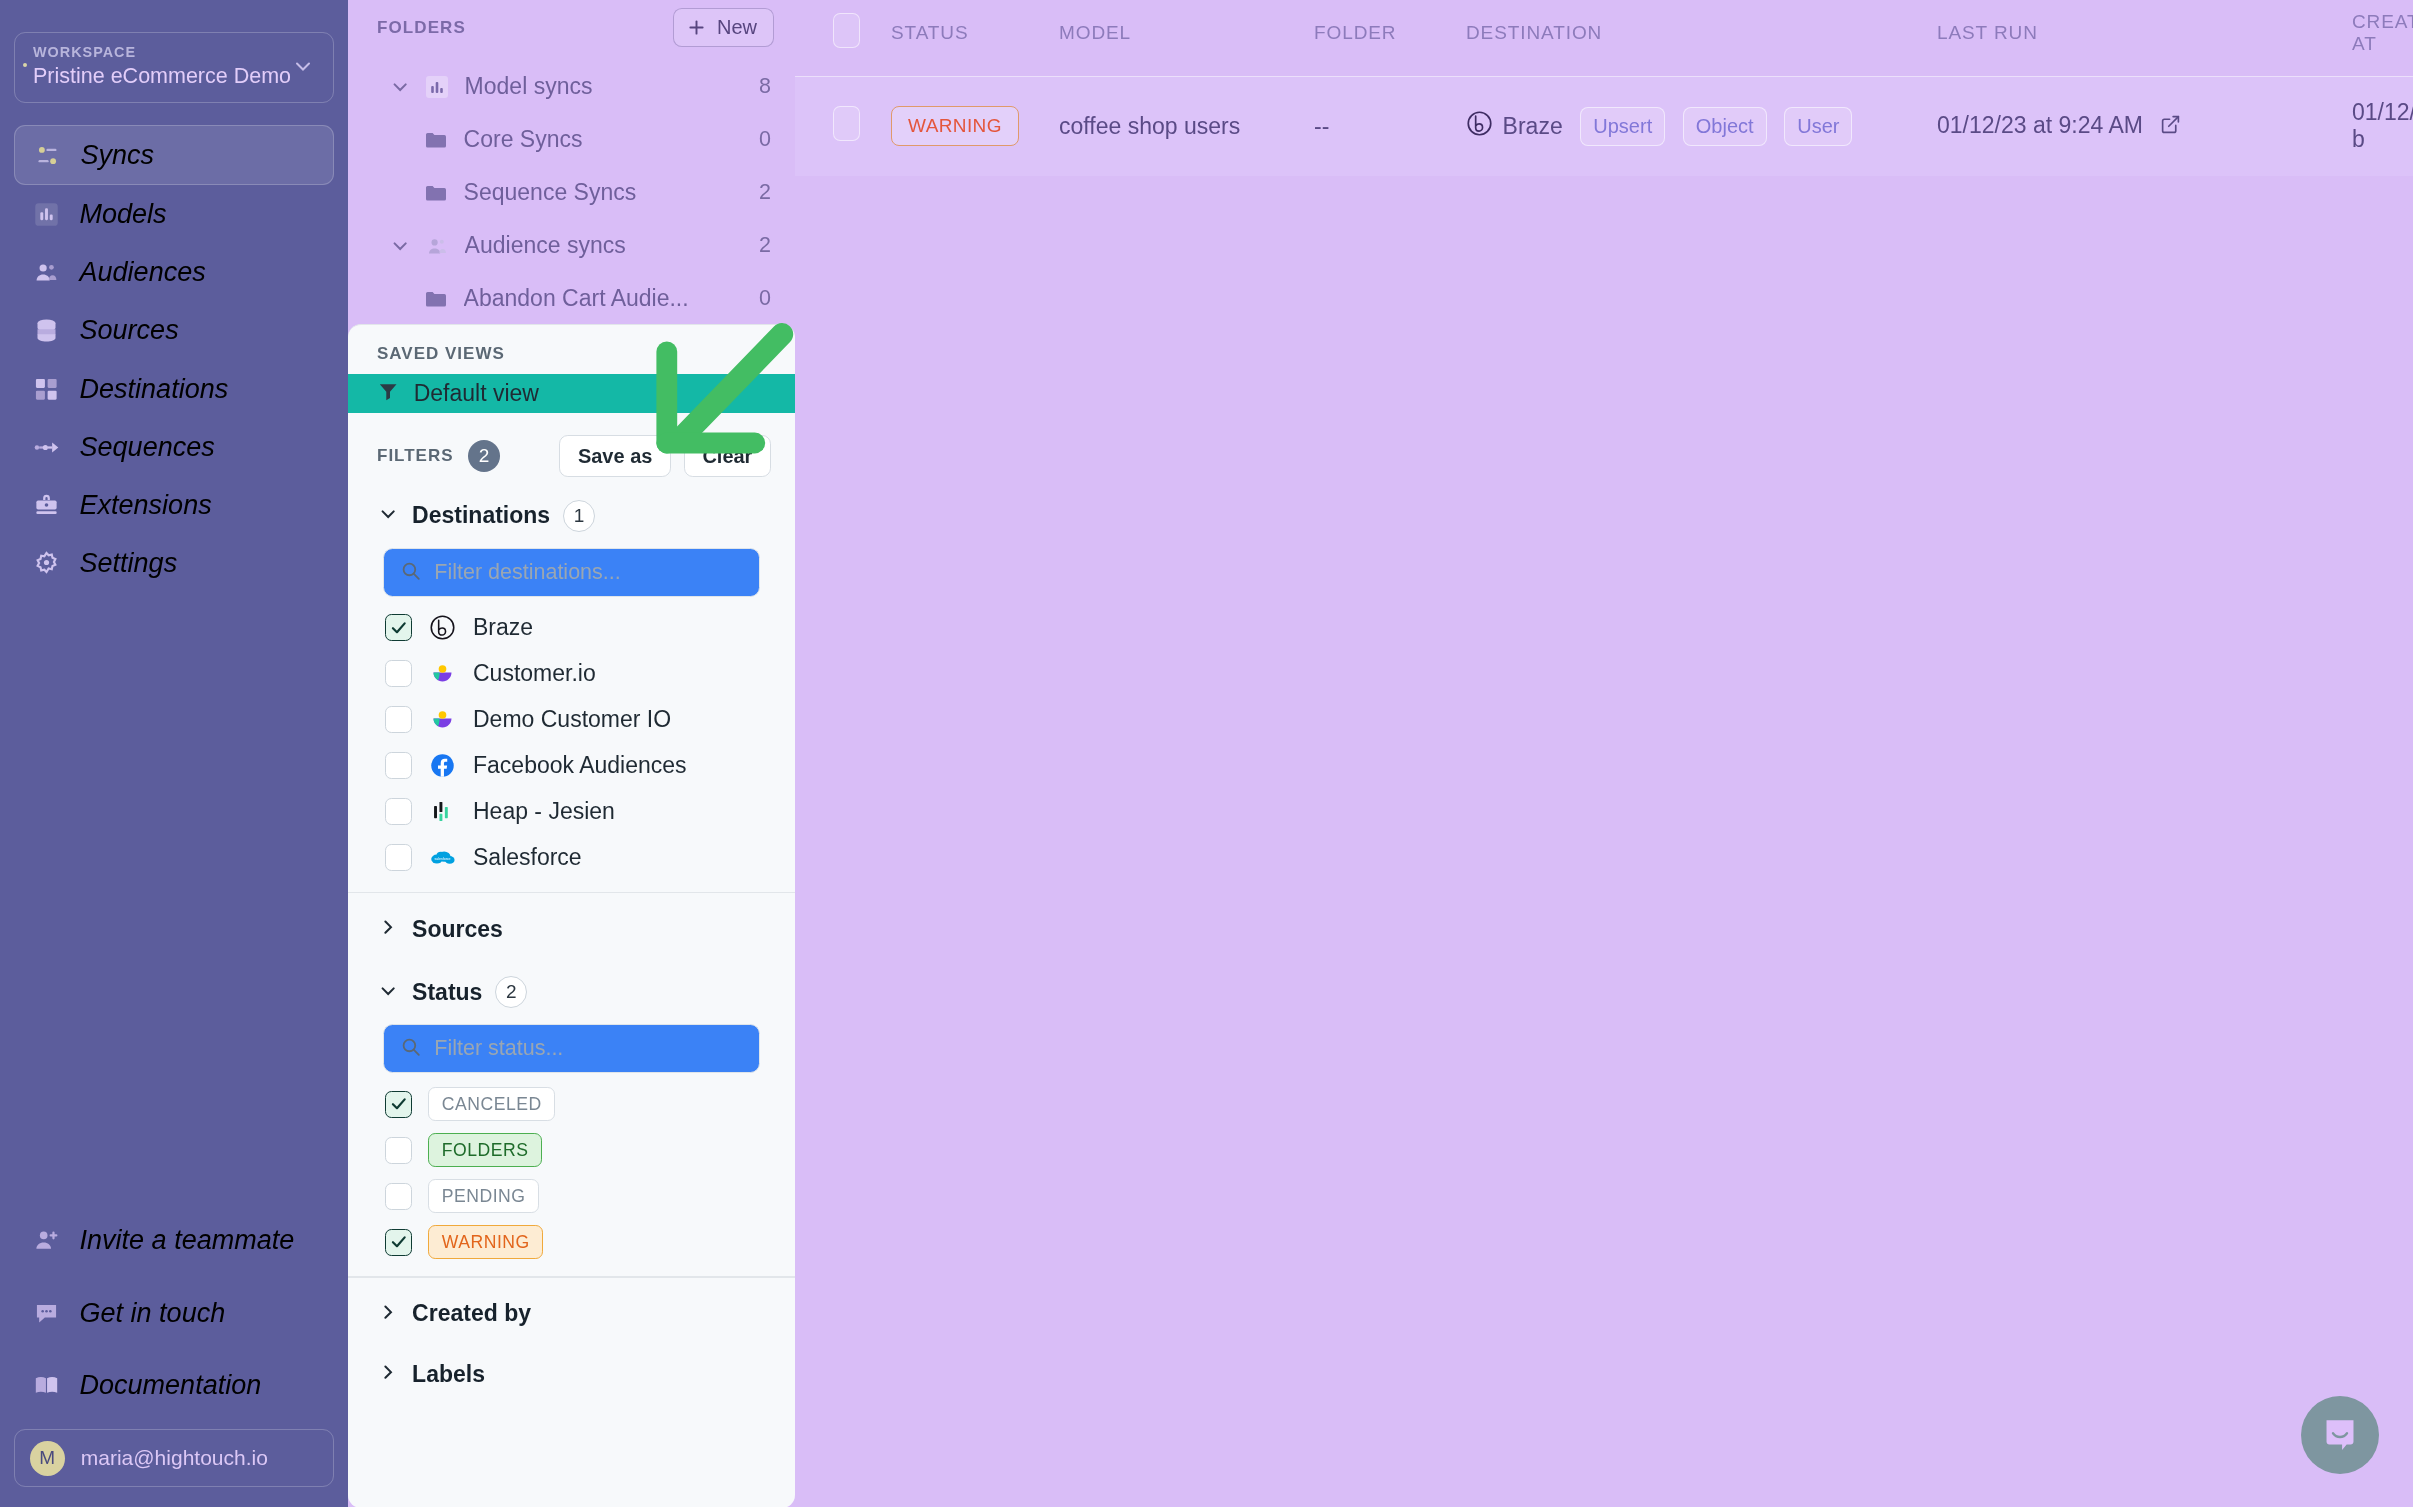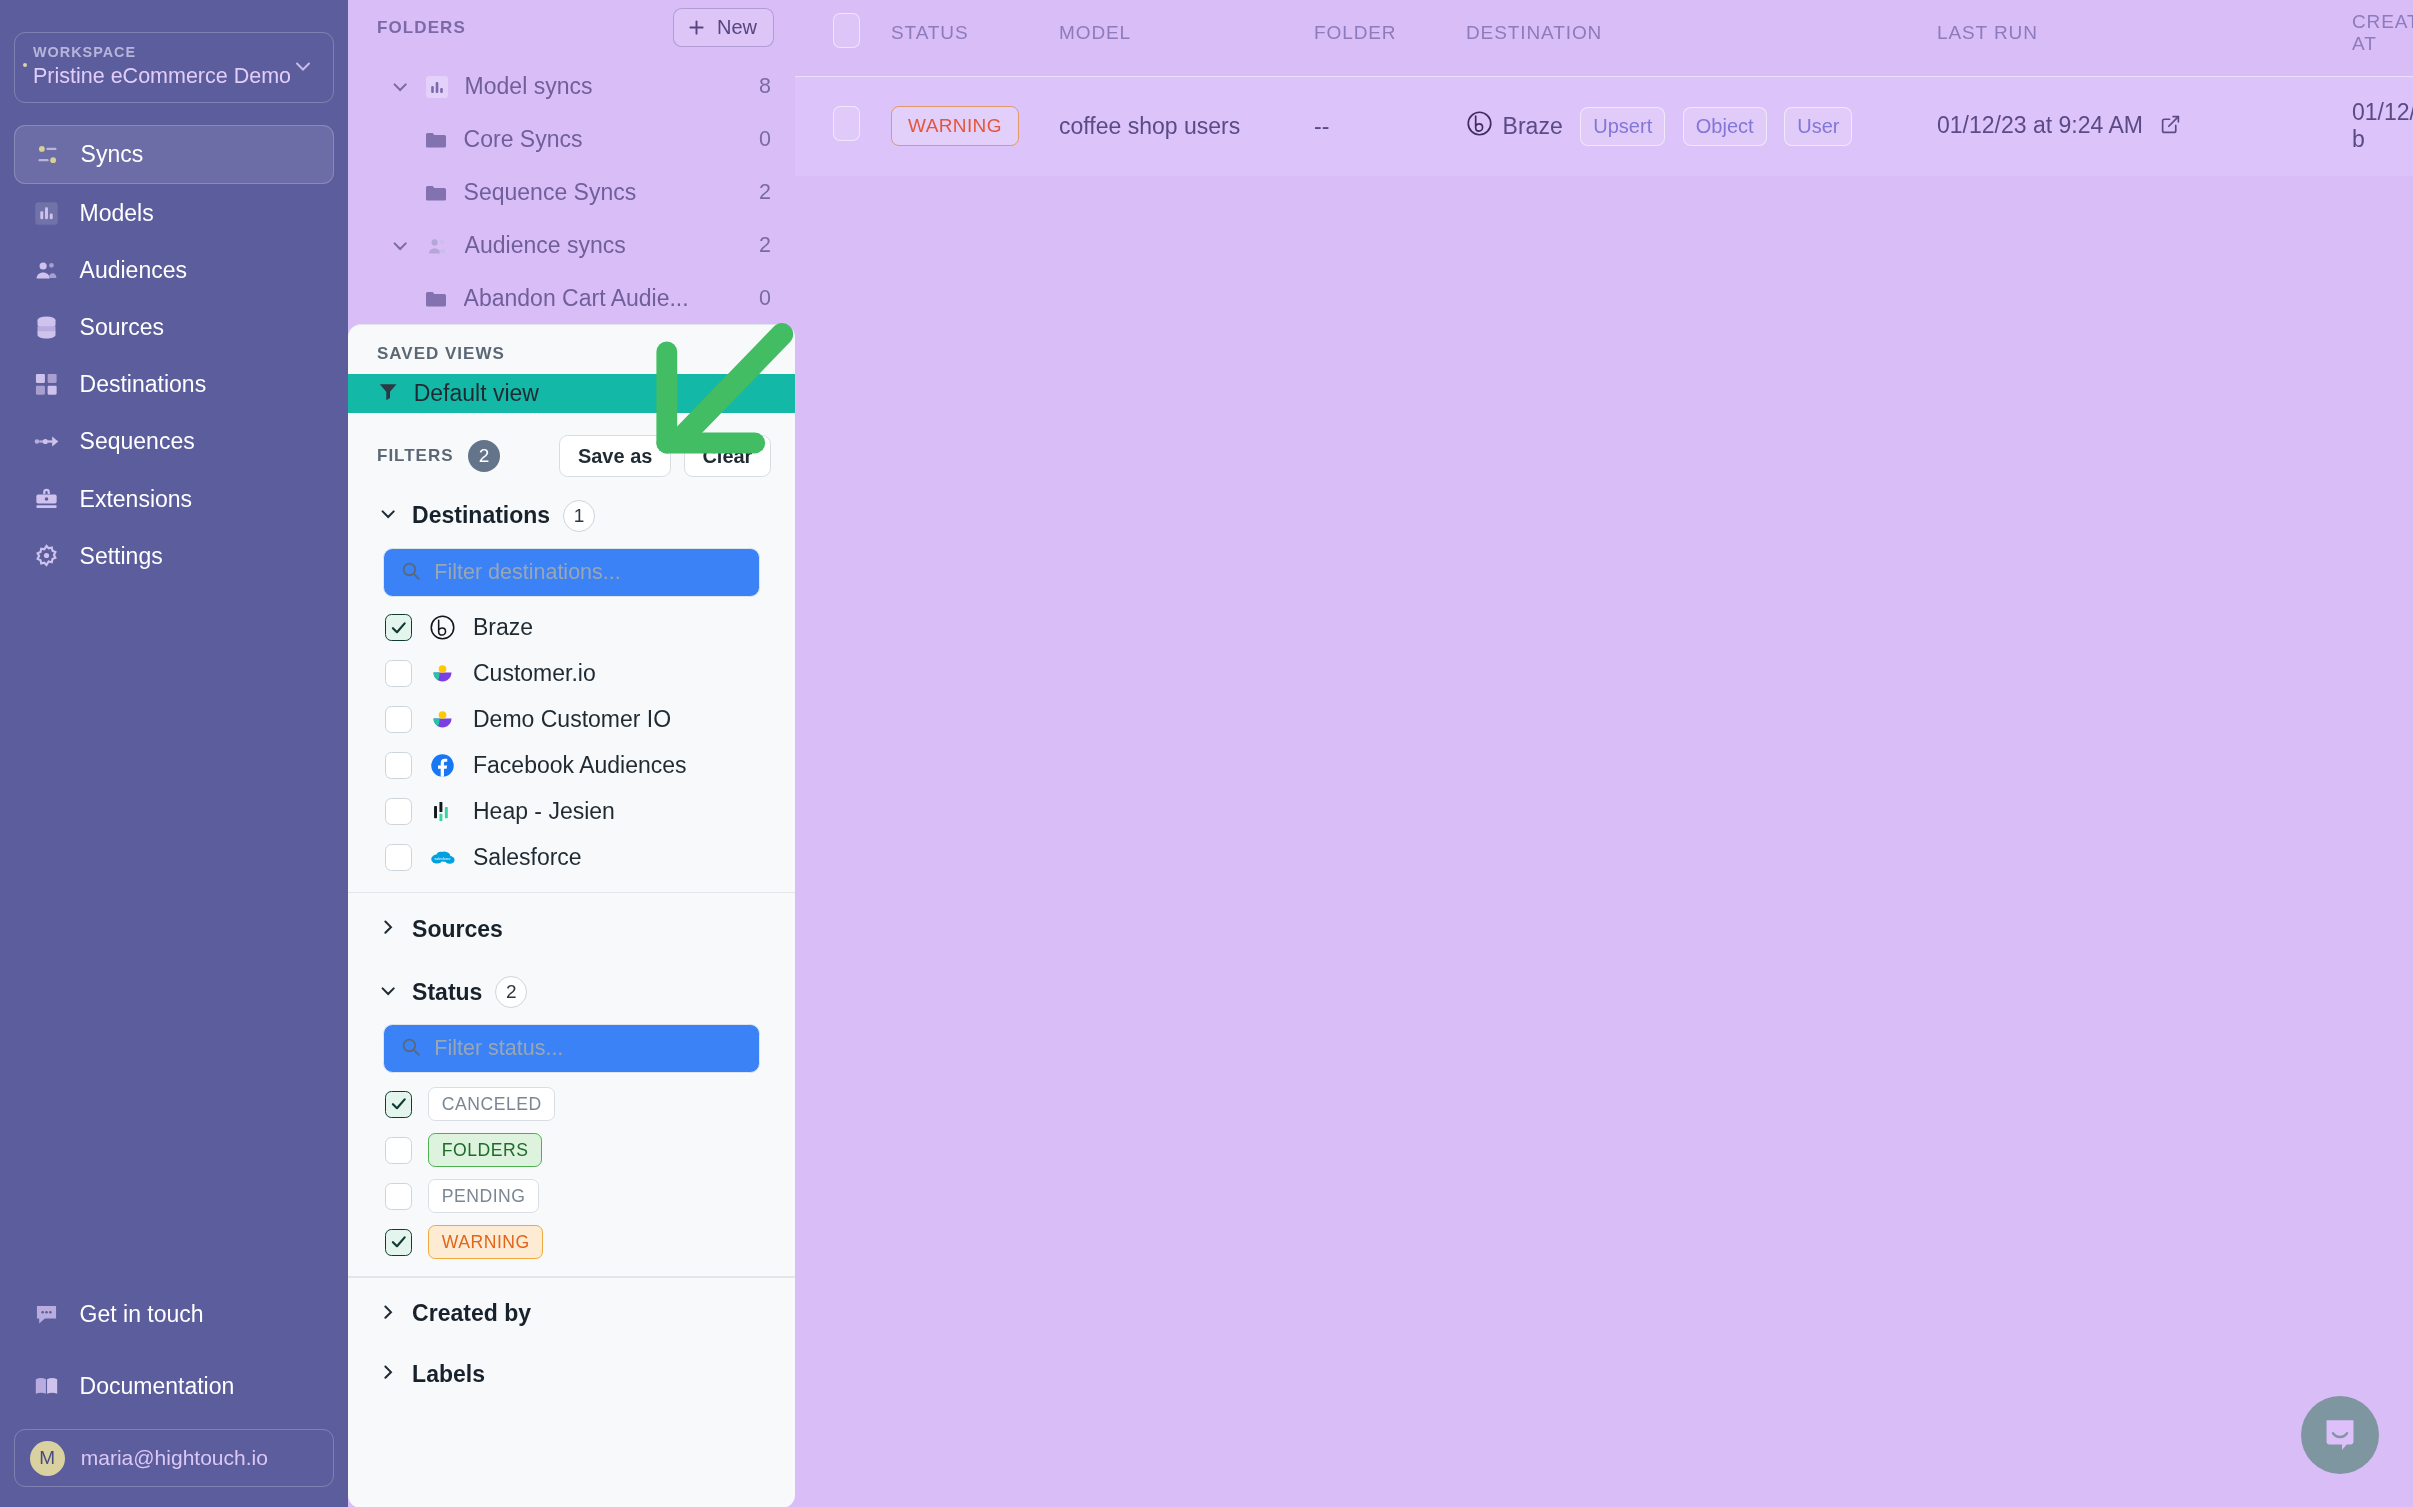--- a/index.html
+++ b/index.html
@@ -40,21 +40,21 @@
     position: absolute; left: 8px; top: 44%; width: 4px; height: 4px;
     background: #d9d5a8; border-radius: 50%;
   }
 
   .navlist { margin-top: 22.3px; }
   .navitem {
     display: flex; align-items: center; gap: 17.6px;
     margin: 0 14.4px; padding: 13.6px 0 13.6px 17.6px;
     border-radius: 11.2px; cursor: pointer;
   }
-  .navitem .lbl { font-size: 23px; color: #ffffff; }
+  .navitem .lbl { font-size: 27px; color: #000000; font-style: italic; }
   .navitem.active { background: rgba(255,255,255,0.10); border: 1.2px solid rgba(255,255,255,0.20); }
   .navitem .ico { width: 30px; height: 30px; display: flex; align-items: center; justify-content: center; flex: 0 0 30px; }
 
   .nav-bottom { margin-top: auto; padding-bottom: 21px; }
   .nav-bottom .navitem { margin-bottom: 14.4px; }
   .user-card {
     margin: 8px 14.4px 0 14.4px;
     border: 1.2px solid rgba(255,255,255,0.22);
     border-radius: 11.2px;
     padding: 10.4px 14.4px;
@@ -362,20 +362,31 @@
               <path d="M12 2.6l1.9 2.1 2.8-.6.6 2.8 2.6 1.2-1.3 2.5 1.3 2.5-2.6 1.2-.6 2.8-2.8-.6L12 19.6l-1.9-2.1-2.8.6-.6-2.8-2.6-1.2 1.3-2.5-1.3-2.5 2.6-1.2.6-2.8 2.8.6z"></path>
               <circle cx="12" cy="11.1" r="2.3" fill="#cfc3ee" stroke="none"></circle>
             </svg>
         </span>
         <span class="lbl">Settings</span>
       </div>
     </div>
 
     <div class="nav-bottom">
 
+      <div class="navitem">
+        <span class="ico">
+          <svg width="27" height="27" viewBox="0 0 24 24">
+              <circle cx="9.5" cy="7.5" r="3.4" fill="#b9acdf"></circle>
+              <path d="M3 19.4c0-3.5 2.9-5.7 6.5-5.7s6.5 2.2 6.5 5.7z" fill="#b9acdf"></path>
+              <rect x="17.2" y="4" width="2" height="7" rx="1" fill="#b9acdf"></rect>
+              <rect x="14.7" y="6.5" width="7" height="2" rx="1" fill="#b9acdf"></rect>
+            </svg>
+        </span>
+        <span class="lbl">Invite a teammate</span>
+      </div>
 
       <div class="navitem">
         <span class="ico">
           <svg width="27" height="27" viewBox="0 0 24 24">
               <path d="M3.5 4.5h17v11h-10l-5 4.5v-4.5h-2z" fill="#b9acdf"></path>
               <circle cx="8.6" cy="10" r="1.15" fill="#5c5d9c"></circle>
               <circle cx="12" cy="10" r="1.15" fill="#5c5d9c"></circle>
               <circle cx="15.4" cy="10" r="1.15" fill="#5c5d9c"></circle>
             </svg>
         </span>

